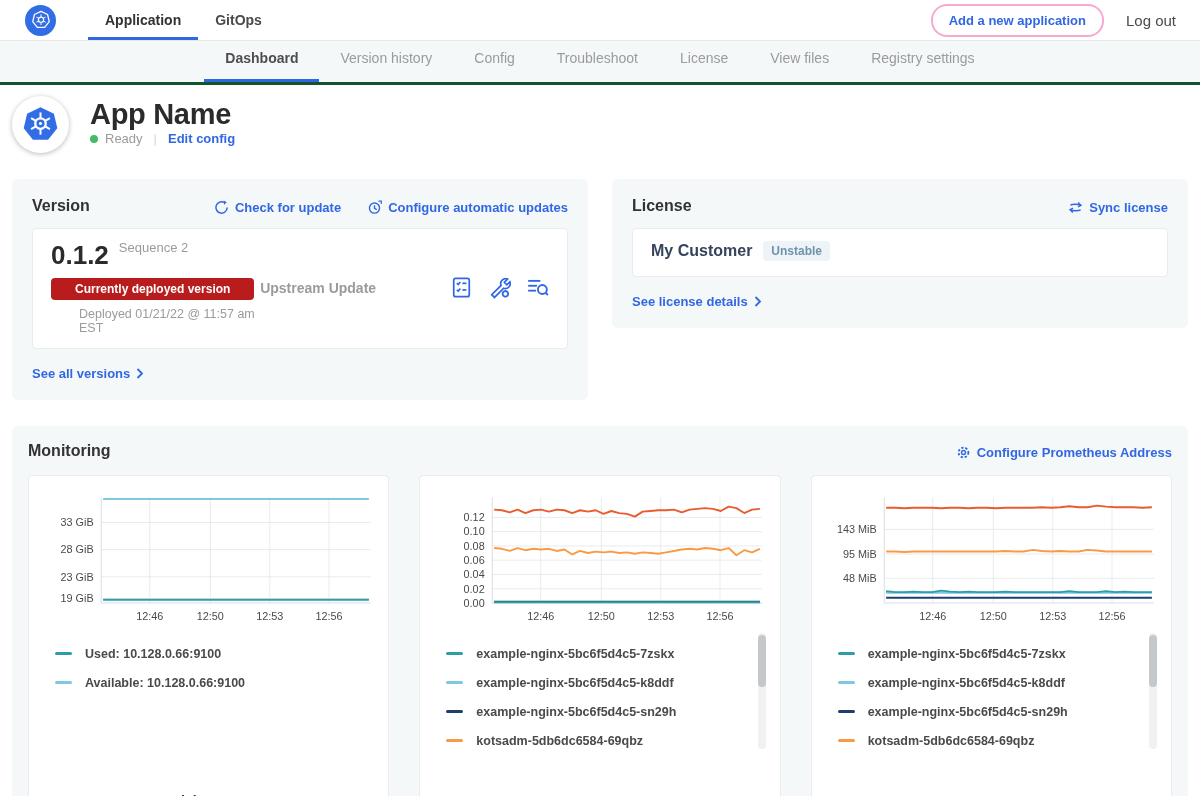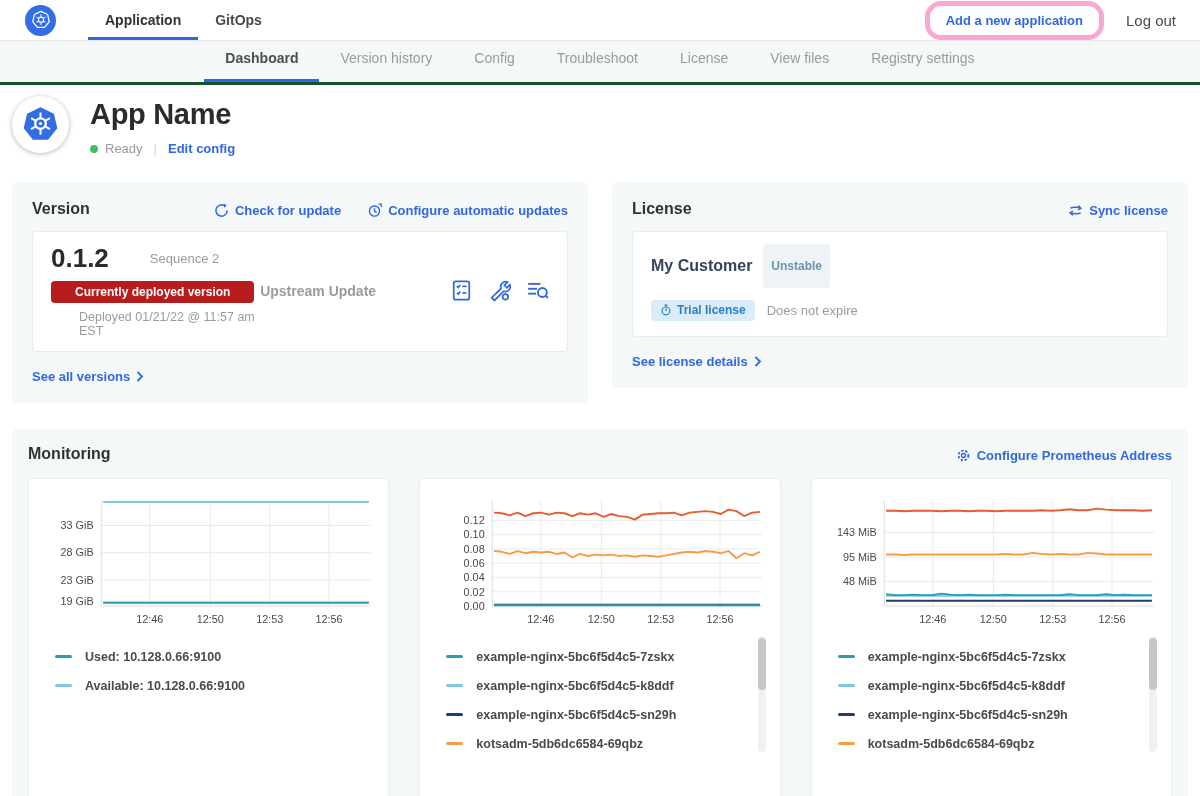--- a/index.html
+++ b/index.html
@@ -10,74 +10,74 @@
   .topnav { height:41px; display:flex; align-items:center; padding:0 24px 0 25px;
     border-bottom:1px solid #e8e8e8; background:#fff; }
   .logo-circle { width:31px; height:31px; border-radius:50%; background:#326de6;
     display:flex; align-items:center; justify-content:center; flex:none; }
   .topnav-items { display:flex; height:100%; margin-left:32px; }
   .topnav-item { display:flex; align-items:center; padding:0 17px; font-size:14px;
     font-weight:700; color:#4a4a4a; cursor:pointer; border-bottom:3px solid transparent;
     border-top:3px solid transparent; }
   .topnav-item.active { color:#323232; border-bottom-color:#3267e2; }
   .topnav-spacer { flex:1; }
-  .add-app-btn { border:5px solid #f9a8d4; color:#3267e2; background:#fff; border-radius:16px;
+  .add-app-btn { border:2px solid #f9a8d4; color:#3267e2; background:#fff; border-radius:16px;
     font-size:13px; font-weight:700; padding:7px 16px; cursor:pointer;
     font-family:"Liberation Sans",sans-serif; }
   .logout { font-size:15px; color:#4a4a4a; margin-left:22px; cursor:pointer; }
 
   
   .subnav { height:44px; background:#f4f8f9; border-bottom:3px solid #14532d;
     display:flex; justify-content:center;align-items:flex-end; }
   .subtab { padding:0 21px; line-height:41px; font-size:14px; color:#9b9b9b; cursor:pointer;
     border-bottom:3px solid transparent; }
   .subtab.active { color:#4e4e4e; font-weight:700; border-bottom-color:#3267e2; }
 
   
   .app-header { display:flex; align-items:flex-start; padding:11px 24px 20px 12px; }
   .app-avatar { width:57px; height:57px; border-radius:50%; background:#fff;
     box-shadow:0 1px 5px rgba(0,0,0,.28); display:flex; align-items:center;
     justify-content:center; margin-right:21px; flex:none; }
   .app-title { font-size:29px; font-weight:700; color:#2b2b2b; letter-spacing:-0.3px;
-    margin:2px 0 10px; }
+    margin:2px 0 0; }
   .status-row { display:flex; align-items:center; font-size:13px; }
   .status-dot { width:8px; height:8px; border-radius:50%; background:#44bb66; }
   .status-text { color:#9b9b9b; margin:0 11px 0 7px; }
   .status-div { color:#d7d7d7; }
   .blue-link { color:#3267e2; font-size:13px; font-weight:700; cursor:pointer;
     display:inline-flex; align-items:center; gap:6px; }
   .status-row .blue-link { margin-left:11px; }
 
   
   .cards-row { display:flex; gap:24px; margin:6px 12px 0; align-items:flex-start; }
   .panel { background:#f4f8f9; border-radius:6px; padding:18px 20px; flex:1 1 0; }
   .panel-head { display:flex; align-items:flex-end; }
   .panel-title { font-size:16px; font-weight:700; color:#323232; }
   .head-spacer { flex:1; }
   .panel-head .blue-link { margin-left:26px; }
   .white-card { background:#fff; border:1px solid #e8ecee; border-radius:4px; margin-top:13px; }
 
   .version-body { display:flex; align-items:center; padding:11px 18px 13px; }
   .ver-left { width:42%; }
-  .ver-num-row { display:flex; align-items:center;gap:31px; }
+  .ver-num-row { display:flex; align-items:flex-start; }
   .ver-num { font-size:26px; font-weight:700; color:#2b2b2b; }
   .ver-seq { font-size:13px; color:#9b9b9b; margin-left:10px; }
   .deployed-badge { display:inline-block; margin-top:7px; background:#b91c1c; color:#fff;
     font-size:12px; font-weight:700; padding:4px 24px; border-radius:4px; }
   .deployed-at { margin-top:7px; font-size:12.5px; color:#9b9b9b;margin-left:28px; }
   .ver-source { flex:1; font-size:14px; font-weight:700; color:#9b9b9b; }
   .ver-actions { display:flex; align-items:center; gap:15px; color:#3267e2; }
   .ver-actions .act-icon { cursor:pointer; display:flex; }
   .see-link { margin-top:15px; }
 
   .license-body { padding:12px 18px 15px; }
   .lic-row1 { display:flex; align-items:center; }
   .customer-name { font-size:16px; font-weight:700; color:#36435c; }
   .unstable-badge { margin-left:11px; background:#eef3f8; color:#6d93ab; font-size:12px;
-    font-weight:600; padding:15px 8px; border-radius:4px; }
+    font-weight:600; padding:3px 8px; border-radius:4px; }
   .lic-row2 { display:flex; align-items:center; margin-top:12px; }
   .trial-badge { background:#d9ecf9; color:#2b7fc2; font-size:12px; font-weight:700;
     padding:3px 9px 4px; border-radius:4px; display:inline-flex; align-items:center; gap:5px; }
   .no-expire { font-size:13px; color:#9b9b9b; margin-left:12px; }
 
   
   .monitoring { margin:26px 12px 21px; background:#f4f8f9; border-radius:6px;
     padding:16px 16px 10px; }
   .charts-row { display:flex; gap:30px; margin-top:15px; }
   .chart-card { flex:1 1 0; background:#fff; border:1px solid #e8ecee; border-radius:4px;
@@ -261,34 +261,20 @@
           </svg>
         </span>
         <span>Sync license</span>
       </span>
     </div>
 
     <div class="white-card license-body">
       <div class="lic-row1">
         <span class="customer-name">My Customer</span>
         <span class="unstable-badge">Unstable</span>
-      </div>
-      <div class="lic-row2">
-        <span class="trial-badge">
-          <span class="icon">
-            <svg width="12" height="12" viewBox="0 0 16 16" fill="none" stroke="#2b7fc2" stroke-width="1.6">
-              <circle cx="8" cy="9.2" r="5.2"></circle>
-              <line x1="8" y1="9.2" x2="8" y2="6"></line>
-              <line x1="6" y1="1.4" x2="10" y2="1.4"></line>
-              <line x1="8" y1="1.4" x2="8" y2="3.6"></line>
-            </svg>
-          </span>
-          <span>Trial license</span>
-        </span>
-        <span class="no-expire">Does not expire</span>
       </div>
     </div>
 
     <div class="see-link">
       <span class="blue-link">
         <span>See license details</span>
         <span class="icon">
           <svg width="8" height="11" viewBox="0 0 8 11" fill="none" stroke="#3267e2" stroke-width="1.8">
             <polyline points="1.5,1 6,5.5 1.5,10"></polyline>
           </svg>

